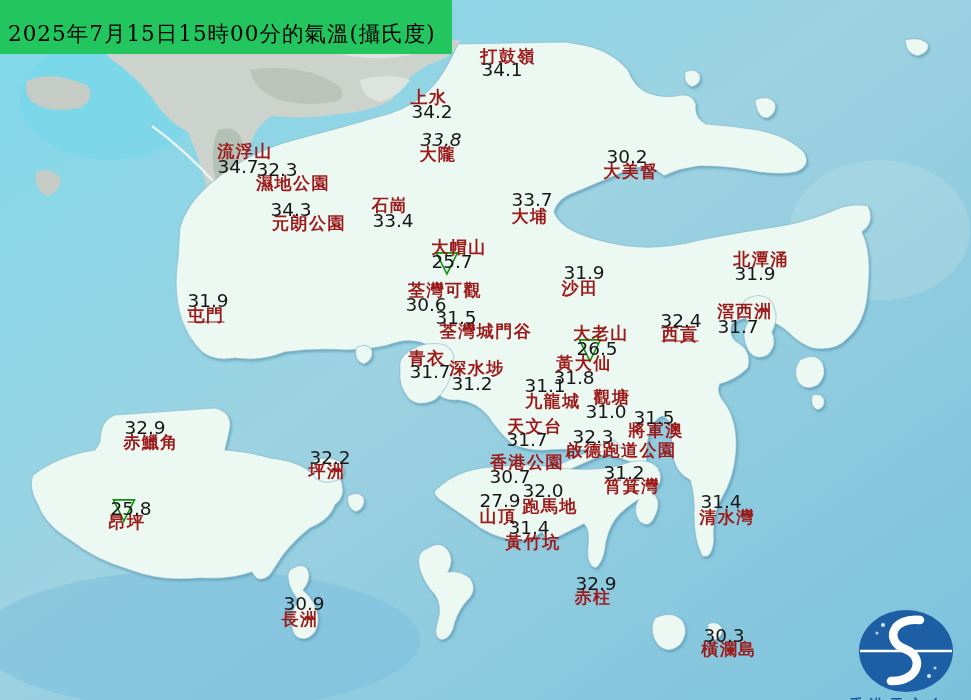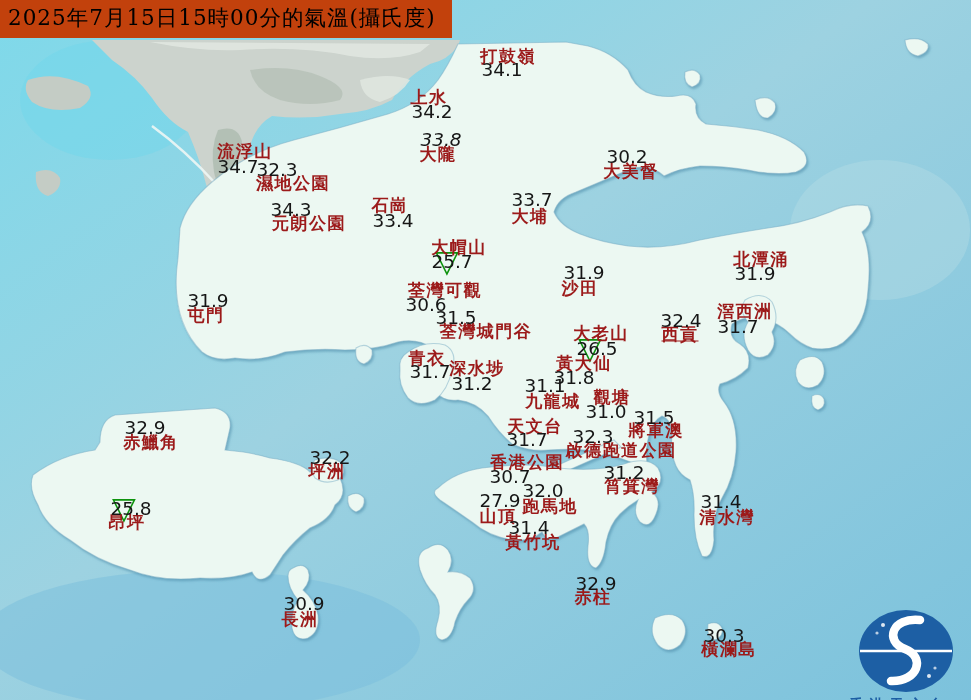--- a/index.html
+++ b/index.html
@@ -1,20 +1,20 @@
 <!DOCTYPE html>
 <html><head>
 <meta charset="utf-8">
 <style>
   html,body{margin:0;padding:0;background:#333;}
   .stage{position:relative;width:971px;height:700px;overflow:hidden;
          font-family:"DejaVu Sans",sans-serif;}
   .stage svg.mapbg{position:absolute;left:0;top:0;}
-  .title-bar{position:absolute;left:0;top:0;background:#c2410c;
-             padding:3px 16px 6px 8px;z-index:30;}
+  .title-bar{position:absolute;left:0;top:0;background:#22c55e;
+             padding:19px 16px 6px 8px;z-index:30;}
   .title-bar span{font-family:"DejaVu Serif","Liberation Serif",serif;
                   font-size:21.5px;color:#000;letter-spacing:1px;white-space:nowrap;}
   #stations{position:absolute;left:0;top:0;width:100%;height:100%;z-index:20;}
   .st{position:absolute;transform:translate(-50%,-50%);white-space:nowrap;line-height:1;}
   .st.name{font-family:"DejaVu Serif","Liberation Serif",serif;font-size:17px;
            letter-spacing:1.5px;color:#9c1a1a;font-weight:600;z-index:22;}
   .st.value{font-family:"DejaVu Sans","Liberation Sans",sans-serif;font-size:18.5px;
             color:#161616;z-index:23;}
   .st.marker{font-size:31px;color:#0d930d;font-weight:bold;z-index:21;
              font-family:"DejaVu Sans",sans-serif;}
@@ -151,21 +151,21 @@
       <div class="st value" style="left: 532px; top: 200px;">33.7</div>
       <div class="st name" style="left: 530px; top: 216px;">大埔</div>
       <div class="st marker" style="left: 447px; top: 261px;">▽</div>
       <div class="st value" style="left: 452px; top: 262px;">25.7</div>
       <div class="st name" style="left: 459px; top: 247px;">大帽山</div>
       <div class="st value" style="left: 584px; top: 273px;">31.9</div>
       <div class="st name" style="left: 580px; top: 288px;">沙田</div>
       <div class="st value" style="left: 755px; top: 274px;">31.9</div>
       <div class="st name" style="left: 761px; top: 259px;">北潭涌</div>
       <div class="st value" style="left: 208px; top: 301px;">31.9</div>
-      <div class="st name" style="left: 206px; top: 315px;">屯門</div>
+      <div class="st name" style="left: 206px; top: 315px; text-decoration: underline;">屯門</div>
       <div class="st value" style="left: 426px; top: 305px;">30.6</div>
       <div class="st name" style="left: 445px; top: 290px;">荃灣可觀</div>
       <div class="st value" style="left: 738px; top: 327px;">31.7</div>
       <div class="st name" style="left: 745px; top: 311px;">滘西洲</div>
       <div class="st value" style="left: 456px; top: 318px;">31.5</div>
       <div class="st name" style="left: 486px; top: 331px;">荃灣城門谷</div>
       <div class="st value" style="left: 681px; top: 321px;">32.4</div>
       <div class="st name" style="left: 680px; top: 334px; text-decoration: underline;">西貢</div>
       <div class="st marker" style="left: 590px; top: 348px;">▽</div>
       <div class="st value" style="left: 597px; top: 349px;">26.5</div>

